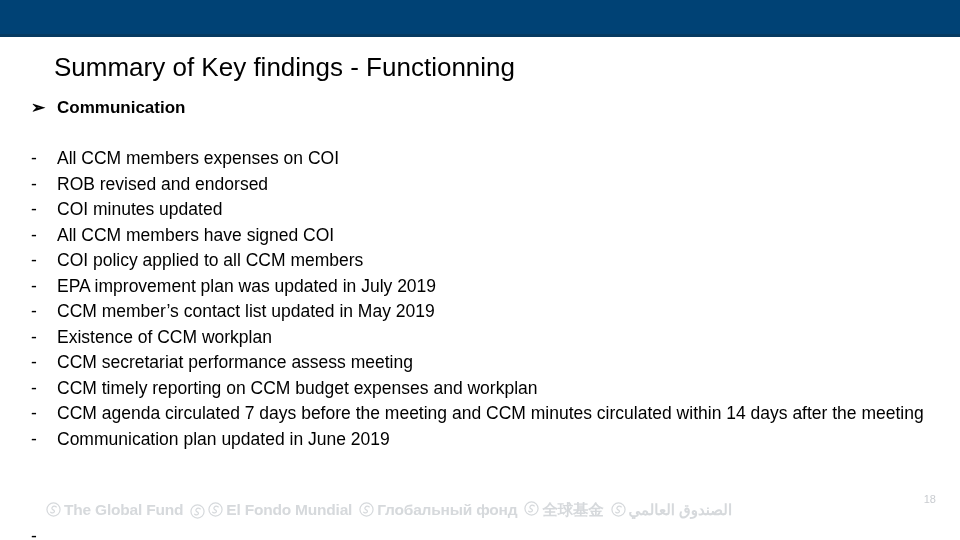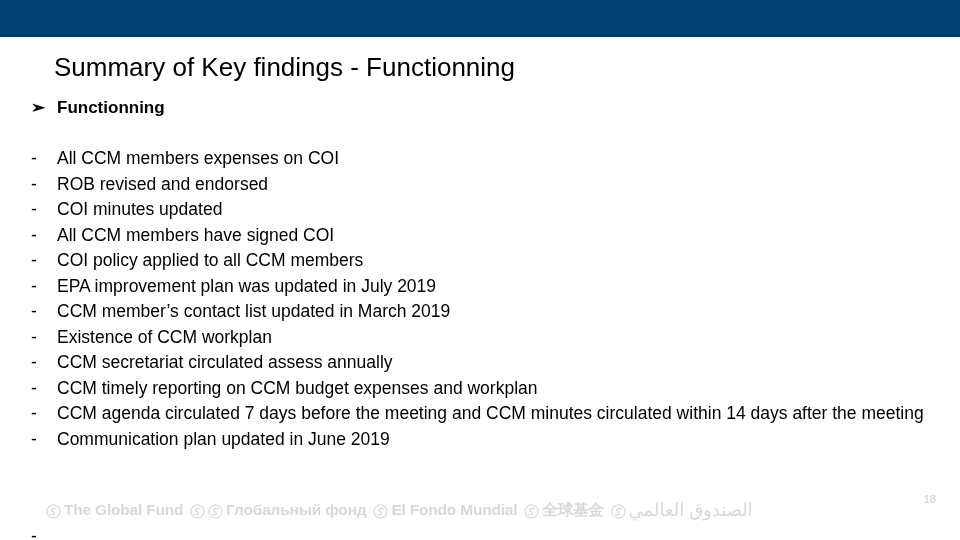--- a/index.html
+++ b/index.html
@@ -115,39 +115,39 @@
     display: flex;
     align-items: center;
     white-space: nowrap;
     color: #d6d9dc;
     font-size: 15.5px;
     font-weight: bold;
     letter-spacing: -0.2px;
   }
   .footer-logos .logo-unit {
     display: inline-flex;
-    align-items: center;
+    align-items: flex-start;
   }
   .footer-logos .gf-mark {
     display: inline-block;
     width: 15px;
     height: 15px;
     margin-right: 3px;
     flex: 0 0 15px;
     position: relative;
     top: 1px;
   }
   .footer-logos .gf-mark svg { display: block; }
   .footer-logos .logo-word {
     margin-right: 7px;
   }
   .footer-logos .logo-word.arabic {
     direction: rtl;
-    font-weight: normal;
-    font-size: 18px;
+    font-weight: bold;
+    font-size: 15px;
   }
   
   .page-number {
     position: absolute;
     right: 24px;
     top: 492px;
     font-size: 11px;
     line-height: 14px;
     color: #c9ccd0;
     text-align: right;
@@ -160,21 +160,21 @@
 <div class="slide">
 
   <div class="header-bar">
     <div class="header-bar-edge"></div>
   </div>
 
   <div class="slide-title">Summary of Key findings - Functionning</div>
 
   <div class="section-head">
     <span class="arrow-bullet">➢</span>
-    <span class="section-label">Functionning</span>
+    <span class="section-label">Communication</span>
   </div>
 
   <div class="bullet-list">
       <div class="bullet-item">
         <span class="dash">-</span>
         <span class="btext">All CCM members expenses on COI</span>
       </div>
       <div class="bullet-item">
         <span class="dash">-</span>
         <span class="btext">ROB revised and endorsed</span>
@@ -190,29 +190,29 @@
       <div class="bullet-item">
         <span class="dash">-</span>
         <span class="btext">COI policy applied to all CCM members</span>
       </div>
       <div class="bullet-item">
         <span class="dash">-</span>
         <span class="btext">EPA improvement plan was updated in July 2019</span>
       </div>
       <div class="bullet-item">
         <span class="dash">-</span>
-        <span class="btext">CCM member’s contact list updated in March 2019</span>
+        <span class="btext">CCM member’s contact list updated in May 2019</span>
       </div>
       <div class="bullet-item">
         <span class="dash">-</span>
         <span class="btext">Existence of CCM workplan</span>
       </div>
       <div class="bullet-item">
         <span class="dash">-</span>
-        <span class="btext">CCM secretariat circulated assess annually</span>
+        <span class="btext">CCM secretariat performance assess meeting</span>
       </div>
       <div class="bullet-item">
         <span class="dash">-</span>
         <span class="btext">CCM timely reporting on CCM budget expenses and workplan</span>
       </div>
       <div class="bullet-item">
         <span class="dash">-</span>
         <span class="btext">CCM agenda circulated 7 days before the meeting and CCM minutes circulated within 14 days after the meeting</span>
       </div>
       <div class="bullet-item">
@@ -241,38 +241,38 @@
           </svg>
         </span>
       </span>
       <span class="logo-unit">
         <span class="gf-mark">
           <svg viewBox="0 0 32 32" width="15" height="15" aria-hidden="true">
             <circle cx="16" cy="16" r="14" fill="none" stroke="#d6d9dc" stroke-width="2.6"></circle>
             <path d="M22 10.5c-2.6-2.2-6.4-2.2-8.4 0.2-1.9 2.2-0.9 4.9 1.6 6.1 2.5 1.2 3.6 3.1 2.1 4.9-1.6 1.9-4.9 1.9-7.3 0.1" fill="none" stroke="#d6d9dc" stroke-width="2.6" stroke-linecap="round"></path>
           </svg>
         </span>
+        <span class="logo-word">El Fondo Mundial</span>
+      </span>
+      <span class="logo-unit">
+        <span class="gf-mark">
+          <svg viewBox="0 0 32 32" width="15" height="15" aria-hidden="true">
+            <circle cx="16" cy="16" r="14" fill="none" stroke="#d6d9dc" stroke-width="2.6"></circle>
+            <path d="M22 10.5c-2.6-2.2-6.4-2.2-8.4 0.2-1.9 2.2-0.9 4.9 1.6 6.1 2.5 1.2 3.6 3.1 2.1 4.9-1.6 1.9-4.9 1.9-7.3 0.1" fill="none" stroke="#d6d9dc" stroke-width="2.6" stroke-linecap="round"></path>
+          </svg>
+        </span>
         <span class="logo-word">Глобальный фонд</span>
       </span>
       <span class="logo-unit">
         <span class="gf-mark">
           <svg viewBox="0 0 32 32" width="15" height="15" aria-hidden="true">
             <circle cx="16" cy="16" r="14" fill="none" stroke="#d6d9dc" stroke-width="2.6"></circle>
             <path d="M22 10.5c-2.6-2.2-6.4-2.2-8.4 0.2-1.9 2.2-0.9 4.9 1.6 6.1 2.5 1.2 3.6 3.1 2.1 4.9-1.6 1.9-4.9 1.9-7.3 0.1" fill="none" stroke="#d6d9dc" stroke-width="2.6" stroke-linecap="round"></path>
           </svg>
         </span>
-        <span class="logo-word">El Fondo Mundial</span>
-      </span>
-      <span class="logo-unit">
-        <span class="gf-mark">
-          <svg viewBox="0 0 32 32" width="15" height="15" aria-hidden="true">
-            <circle cx="16" cy="16" r="14" fill="none" stroke="#d6d9dc" stroke-width="2.6"></circle>
-            <path d="M22 10.5c-2.6-2.2-6.4-2.2-8.4 0.2-1.9 2.2-0.9 4.9 1.6 6.1 2.5 1.2 3.6 3.1 2.1 4.9-1.6 1.9-4.9 1.9-7.3 0.1" fill="none" stroke="#d6d9dc" stroke-width="2.6" stroke-linecap="round"></path>
-          </svg>
-        </span>
         <span class="logo-word">全球基金</span>
       </span>
       <span class="logo-unit">
         <span class="gf-mark">
           <svg viewBox="0 0 32 32" width="15" height="15" aria-hidden="true">
             <circle cx="16" cy="16" r="14" fill="none" stroke="#d6d9dc" stroke-width="2.6"></circle>
             <path d="M22 10.5c-2.6-2.2-6.4-2.2-8.4 0.2-1.9 2.2-0.9 4.9 1.6 6.1 2.5 1.2 3.6 3.1 2.1 4.9-1.6 1.9-4.9 1.9-7.3 0.1" fill="none" stroke="#d6d9dc" stroke-width="2.6" stroke-linecap="round"></path>
           </svg>
         </span>
         <span class="logo-word arabic">الصندوق العالمي</span>

